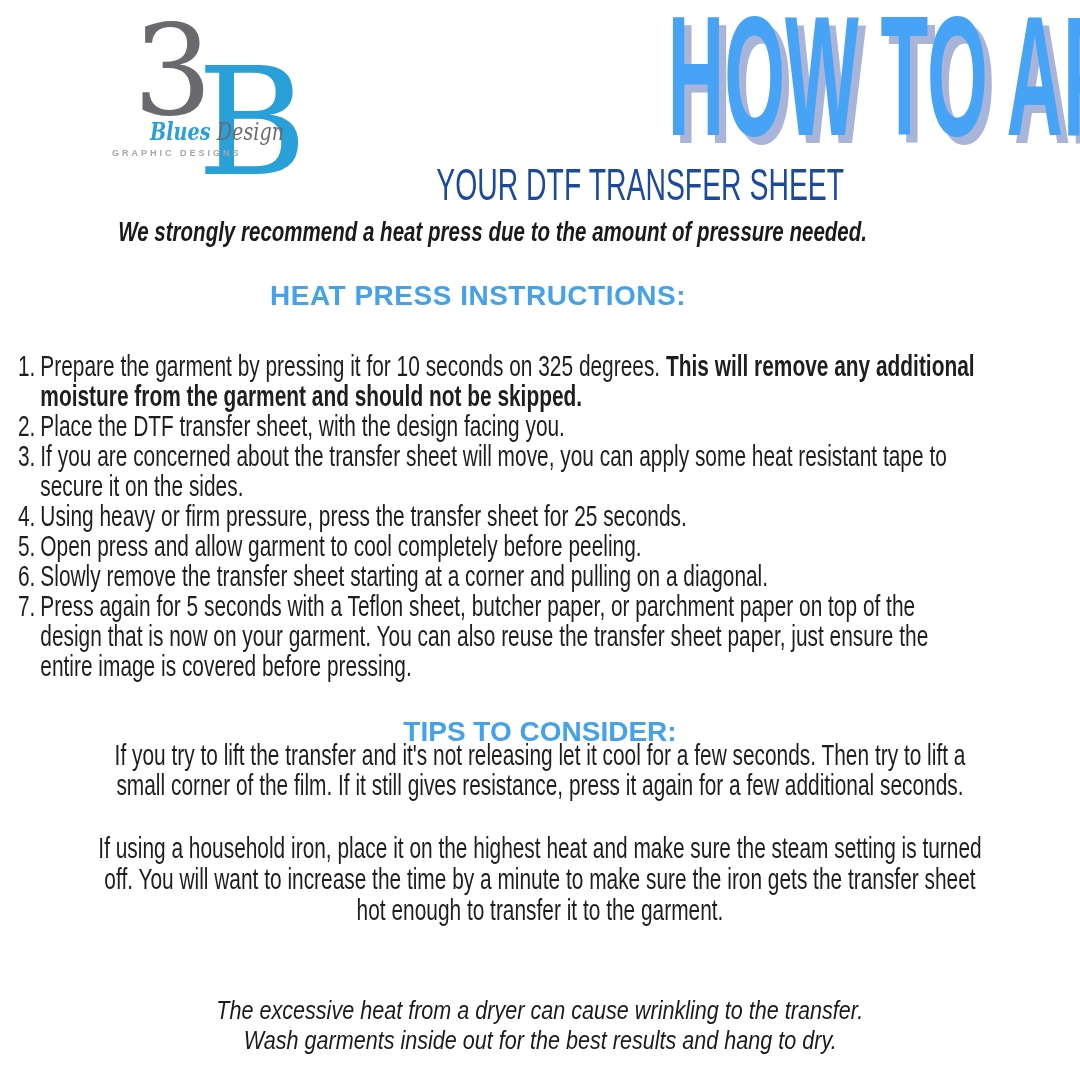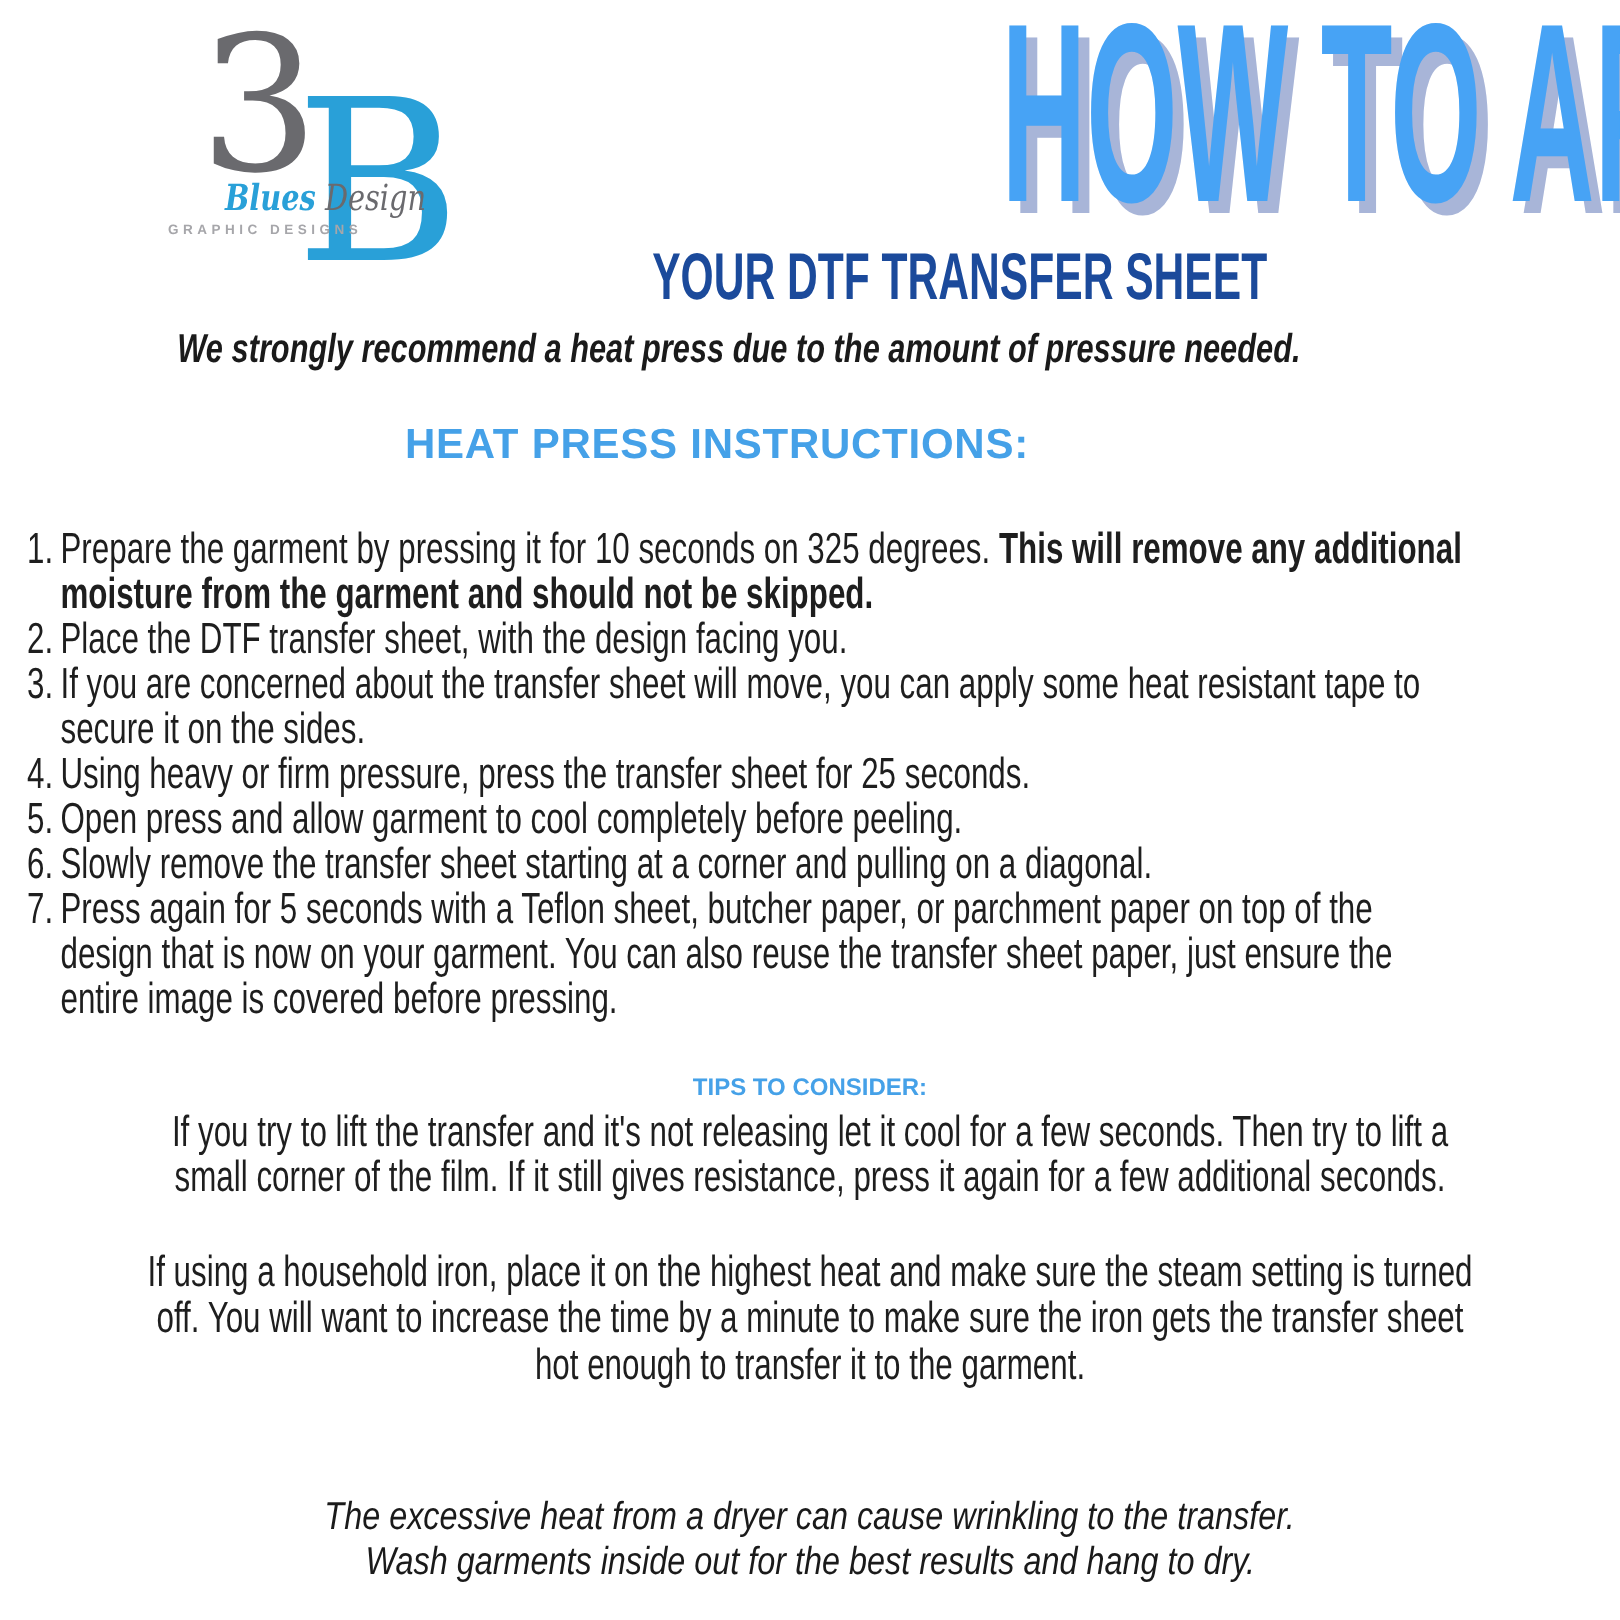--- a/index.html
+++ b/index.html
@@ -30,36 +30,36 @@
   }
   
   .title-block{position:absolute;left:320px;top:-9px;width:660px;text-align:center;}
   .title-block h1{margin:0;font-size:170px;line-height:1;font-weight:bold;}
   .title-inner{
     display:inline-block;white-space:nowrap;color:#47a3f5;
     transform:scaleX(.46);transform-origin:center top;
     text-shadow:16px 8px 0 #a8b5d8;
   }
   .subtitle-block{position:absolute;left:310px;top:163px;width:660px;text-align:center;}
-  .subtitle-block h2{margin:0;font-size:44px;line-height:1;font-weight:bold;}
+  .subtitle-block h2{margin:0;font-size:44px;line-height:1;font-weight:normal;}
   .subtitle-inner{
     display:inline-block;white-space:nowrap;color:#1b4a9b;
     transform:scaleX(.645);transform-origin:center top;
   }
   
   .recommendation{position:absolute;left:0;top:219px;width:920px;text-align:center;}
   .recommendation span{
     display:inline-block;white-space:nowrap;font-size:27px;line-height:1;
     font-weight:bold;font-style:italic;color:#1a1a1a;transform:scaleX(.76);
   }
   
   .hp-heading{position:absolute;left:0;top:282px;width:956px;margin:0;text-align:center;
     font-size:28px;line-height:1;font-weight:bold;color:#45a1e8;letter-spacing:.5px;}
   .tips-heading{position:absolute;left:0;top:718px;width:1080px;margin:0;text-align:center;
-    font-size:16px;line-height:1;font-weight:bold;color:#45a1e8;}
+    font-size:28px;line-height:1;font-weight:bold;color:#45a1e8;}
   
   .steps{
     position:absolute;left:18px;top:351px;width:1480px;margin:0;padding:0;
     list-style:none;font-size:29px;line-height:30px;
     transform:scaleX(.72);transform-origin:left top;
   }
   .steps li{position:relative;padding-left:31px;white-space:pre-line;}
   .steps .num{position:absolute;left:0;top:0;}
   .steps strong{font-weight:bold;}
   

